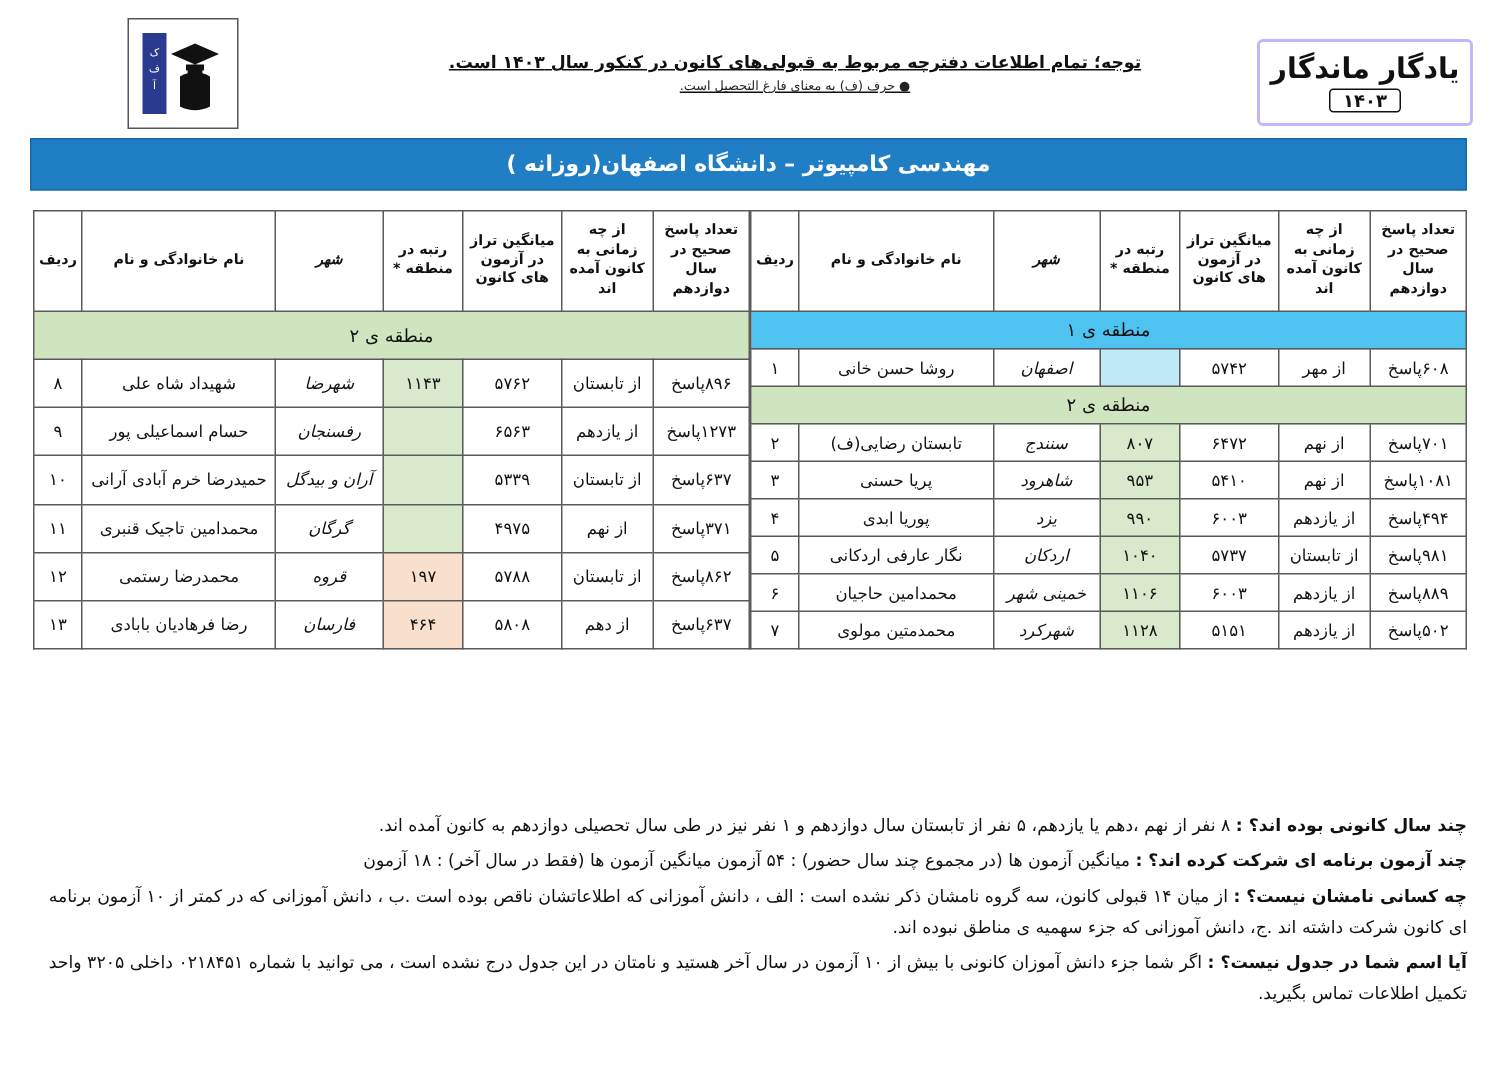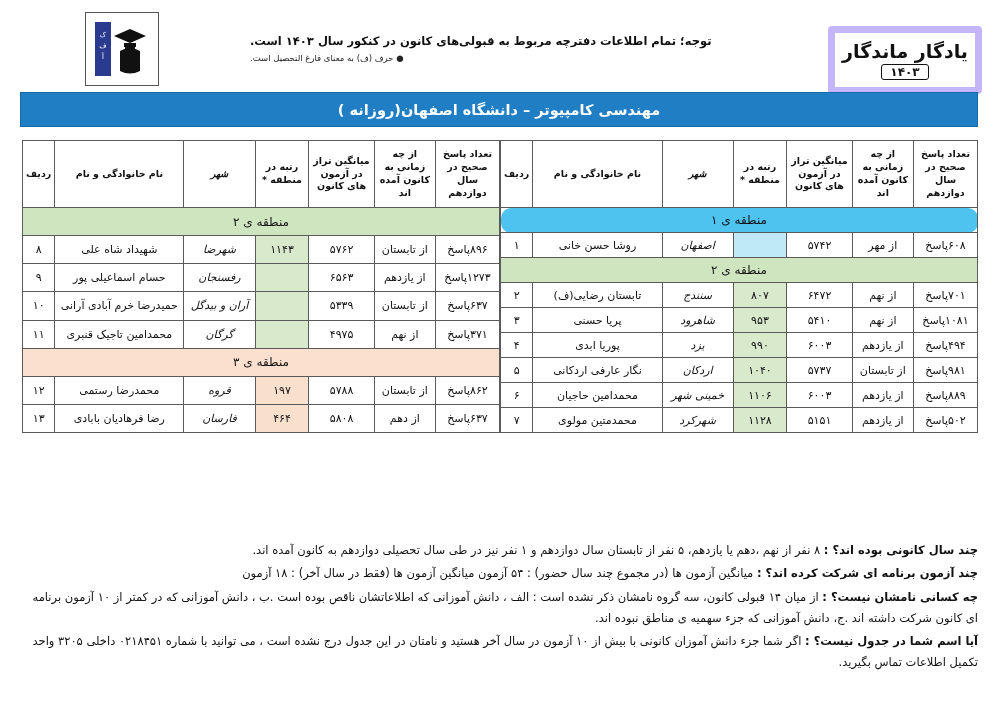--- a/index.html
+++ b/index.html
@@ -21,30 +21,31 @@
     position:absolute;left:85px;top:4px;width:72px;height:72px;
     border:1px solid #555;background:#fff;
     display:flex;align-items:center;justify-content:center;
   }
   .logo-left .cap{
     width:56px;height:56px;position:relative;
   }
   .logo-left .capsvg{display:block}
   .logo-right{
     position:absolute;right:18px;top:18px;width:140px;height:54px;
-    border:7px solid #c4b5fd;border-radius:4px;
+    border:2px solid #c4b5fd;border-radius:4px;
     display:flex;flex-direction:column;align-items:center;justify-content:center;
     background:#fff;
   }
   .logo-right .t1{font-size:19px;font-weight:bold;letter-spacing:1px;}
   .logo-right .t2{font-size:12px;font-weight:bold;margin-top:2px;
     border:1px solid #111;border-radius:3px;padding:0px 8px;}
   .note{
-    position:absolute;right:190px;top:26px;width:560px;text-align:left;
+    position:absolute;right:190px;top:26px;width:560px;text-align:center;
     direction:rtl;
+    text-decoration:underline;
   }
   .note .n1{font-size:11.5px;font-weight:bold;color:#111;}
   .note .n2{font-size:8.5px;color:#222;margin-top:5px;}
 
   
   .titlebar{
     position:absolute;top:92px;right:22px;width:956px;height:33px;
     background:#1f7ec4;
     display:flex;align-items:center;justify-content:center;
     color:#fff;font-size:14.5px;font-weight:bold;direction:rtl;
@@ -76,21 +77,21 @@
     background:#ffffff;
     font-size:9.5px;
     font-weight:bold;
     line-height:1.35;
     height:62px;
     padding:2px 3px;
   }
   .zone{
     font-weight:bold;font-size:12px;height:23px;
   }
-  .zone1{background:#4ec3f0;border-radius:10px;}
+  .zone1{background:#4ec3f0;}
   .zone2{background:#cfe5c0;}
   .zone3{background:#fbe0cf;}
   .cell-blue{background:#bfe9f7;}
   .cell-green{background:#d8e9cc;}
   .cell-peach{background:#f8e0cc;}
   .name{text-align:right;padding-right:6px;}
   .w-row{width:22px;margin-left:44px;}
   .w-name{width:128px;}
   .w-city{width:66px;font-style:italic;}
   .w-rank{width:48px;}
@@ -275,23 +276,20 @@
           <tr>
             <td class="w-count">۳۷۱پاسخ</td>
             <td class="w-since">از نهم</td>
             <td class="w-traz">۴۹۷۵</td>
             <td class="w-rank cell-green"></td>
             <td class="w-city">گرگان</td>
             <td class="w-name name">محمدامین تاجیک قنبری</td>
             <td class="w-row">۱۱</td>
           </tr>
           <tr>
-            <td colspan="7" class="zone zone3">منطقه ی ۳</td>
-          </tr>
-          <tr>
             <td class="w-count">۸۶۲پاسخ</td>
             <td class="w-since">از تابستان</td>
             <td class="w-traz">۵۷۸۸</td>
             <td class="w-rank cell-peach">۱۹۷</td>
             <td class="w-city">قروه</td>
             <td class="w-name name">محمدرضا رستمی</td>
             <td class="w-row">۱۲</td>
           </tr>
           <tr>
             <td class="w-count">۶۳۷پاسخ</td>

